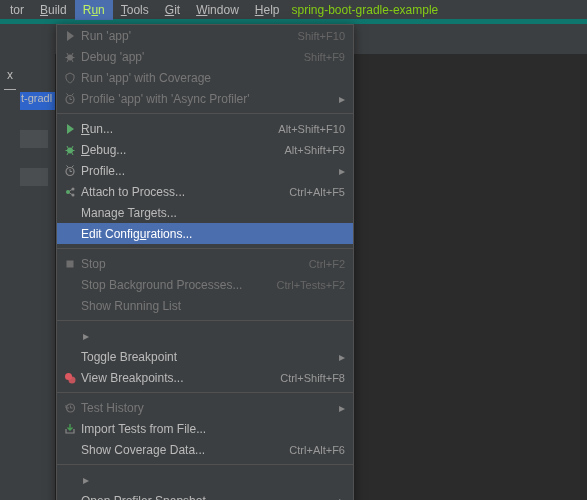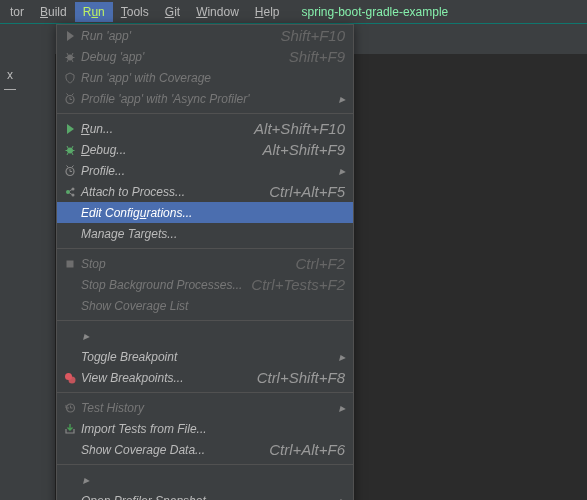--- a/index.html
+++ b/index.html
@@ -1,22 +1,22 @@
 <!DOCTYPE html>
 <html><head>
 <meta charset="utf-8">
 <style>
 * { margin: 0; padding: 0; box-sizing: border-box; font-family: "Segoe UI", Arial, sans-serif; font-size: 12px; }
 body { background: #2b2b2b; width: 587px; height: 500px; overflow: hidden; color: #bbb; user-select: none; }
 
-.menubar { background: #3c3f41; height: 24px; display: flex; align-items: center; padding-left: 2px; border-bottom: 1px solid #0f766e; }
+.menubar { background: #3c3f41; height: 24px; display: flex; align-items: center; padding-left: 2px; border-bottom: 5px solid #0f766e; }
 .menubar-item { color: #bbb; padding: 3px 8px; cursor: default; }
 .menubar-item .u { text-decoration: underline; }
 .menubar-item.active { background: #4b6eaf; color: #bef264; }
-.menubar-context { margin-left: 14px; color: #86efac; }
+.menubar-context { margin-left: 4px; color: #84cc16; }
 
 .toolbar-strip { background: #3c3f41; height: 30px; }
 
 .sidebar { position: absolute; left: 0; top: 54px; bottom: 0; width: 56px; background: #3c3f41; border-right: 1px solid #282828; }
 .sidebar-tab { position: absolute; left: 0; top: 14px; width: 20px; color: #bbb; text-align: center; }
 .sidebar-content { position: absolute; left: 20px; top: 0; right: 0; bottom: 0; }
 .tree-item { background: #4b4e50; height: 18px; margin-top: 20px; }
 .tree-item.first { margin-top: 38px; }
 .tree-item.short { width: 28px; }
 .tree-item.sel { background: #2f65ca; }
@@ -29,28 +29,27 @@
   background: #3c3f41;
   border: 1px solid #515151;
   box-shadow: 0 2px 10px rgba(0,0,0,0.5);
 }
 .menu-row {
   display: flex;
   align-items: center;
   height: 21px;
   padding: 0 8px 0 4px;
   color: #bbb;
-  font-style: italic;
 }
 .menu-row.disabled { color: #777; }
 .menu-row.selected { background: #4b6eaf; color: #fff; }
 .menu-row .ico { width: 18px; display: inline-flex; align-items: center; justify-content: center; }
 .menu-row .lbl { flex: 1; padding-left: 2px; }
 .menu-row .lbl .u { text-decoration: underline; }
-.menu-row .sc { color: #999; font-size: 15px; }
+.menu-row .sc { color: #999; font-size: 11px; }
 .menu-row.disabled .sc { color: #666; }
 .menu-row .sub { color: #888; width: 10px; text-align: right; }
 .menu-sep { height: 1px; background: #515151; margin: 4px 0; }
 
 svg { display: block; }
 </style>
 </head>
 <body>
 
 <div class="menubar">
@@ -61,20 +60,25 @@
   <span class="menubar-item"><span class="u">G</span><span>it</span></span>
   <span class="menubar-item"><span class="u">W</span><span>indow</span></span>
   <span class="menubar-item"><span class="u">H</span><span>elp</span></span>
   <span class="menubar-context">spring-boot-gradle-example</span>
 </div>
 
 <div class="toolbar-strip"></div>
 
 <div class="sidebar">
   <div class="sidebar-tab">x  —</div>
+  <div class="sidebar-content">
+    <div class="tree-item first sel" style="font-size:11px; color:#bbb; padding-left:1px;">t-gradl</div>
+    <div class="tree-item short"></div>
+    <div class="tree-item short"></div>
+  </div>
 </div>
 
 <div class="menu-popup" id="menu-popup">
     <div class="menu-row disabled">
       <span class="ico">
         <svg width="12" height="12" viewBox="0 0 12 12">
           <path d="M3 1 L10 6 L3 11 Z" fill="#6e6e6e"></path>
         </svg>
       </span>
       <span class="lbl">Run 'app'</span>
@@ -145,46 +149,46 @@
         <svg width="12" height="12" viewBox="0 0 12 12">
           <circle cx="4" cy="6" r="2" fill="#59a869"></circle>
           <circle cx="9" cy="3" r="1.5" fill="#888"></circle>
           <circle cx="9" cy="9" r="1.5" fill="#888"></circle>
           <path d="M5.5 5 L8 3.5 M5.5 7 L8 8.5" stroke="#888" stroke-width="1"></path>
         </svg>
       </span>
       <span class="lbl">Attach to Process...</span>
       <span class="sc">Ctrl+Alt+F5</span>
     </div>
+    <div class="menu-row">
+      <span class="ico"></span>
+      <span class="lbl">Manage Targets...</span>
+    </div>
     <div class="menu-row selected">
       <span class="ico"></span>
       <span class="lbl"><span>Edit Config</span><span class="u">u</span><span>rations...</span></span>
-    </div>
-    <div class="menu-row">
-      <span class="ico"></span>
-      <span class="lbl">Manage Targets...</span>
     </div>
     <div class="menu-sep"></div>
     <div class="menu-row disabled">
       <span class="ico">
         <svg width="12" height="12" viewBox="0 0 12 12">
           <rect x="2.5" y="2.5" width="7" height="7" fill="#6e6e6e"></rect>
         </svg>
       </span>
       <span class="lbl">Stop</span>
       <span class="sc">Ctrl+F2</span>
     </div>
     <div class="menu-row disabled">
       <span class="ico"></span>
       <span class="lbl">Stop Background Processes...</span>
       <span class="sc">Ctrl+Tests+F2</span>
     </div>
     <div class="menu-row disabled">
       <span class="ico"></span>
-      <span class="lbl">Show Coverage List</span>
+      <span class="lbl">Show Running List</span>
     </div>
     <div class="menu-sep"></div>
     <div class="menu-row">
       <span class="ico"></span>
       <span class="sub">▸</span>
     </div>
     <div class="menu-row">
       <span class="ico"></span>
       <span class="lbl">Toggle Breakpoint</span>
       <span class="sub">▸</span>

